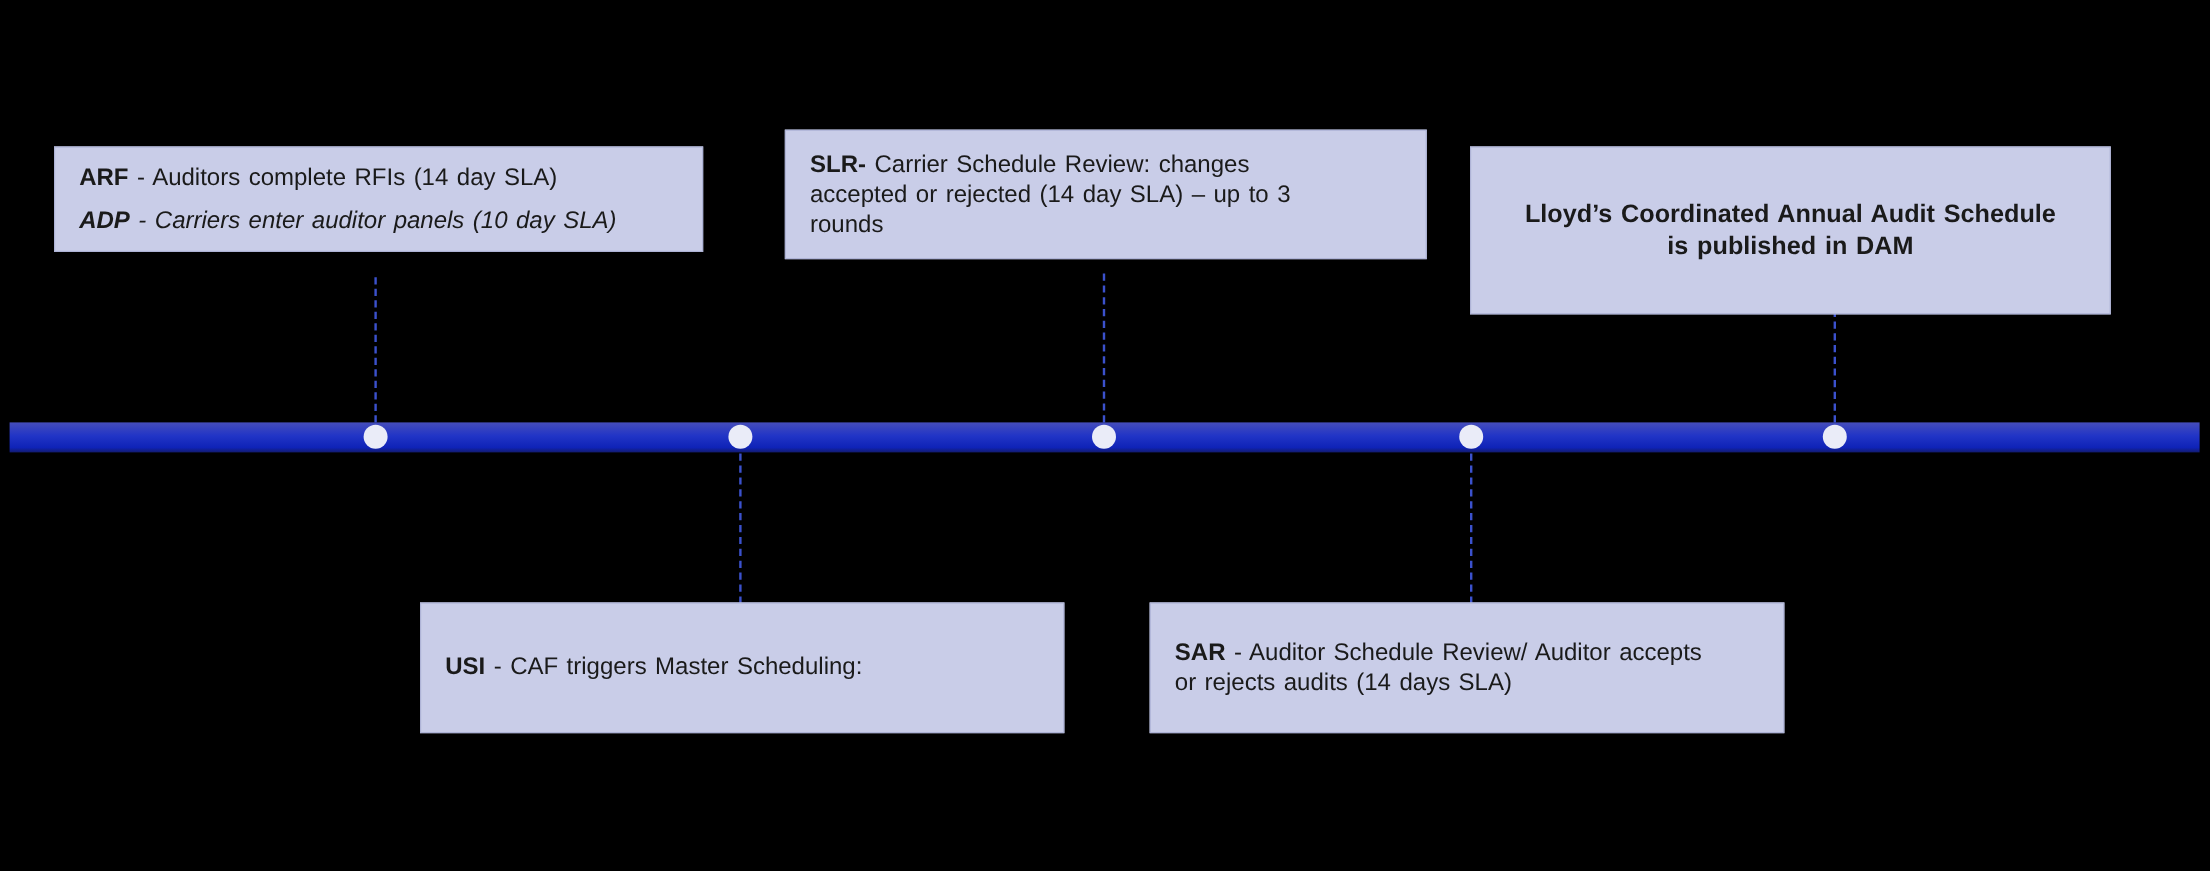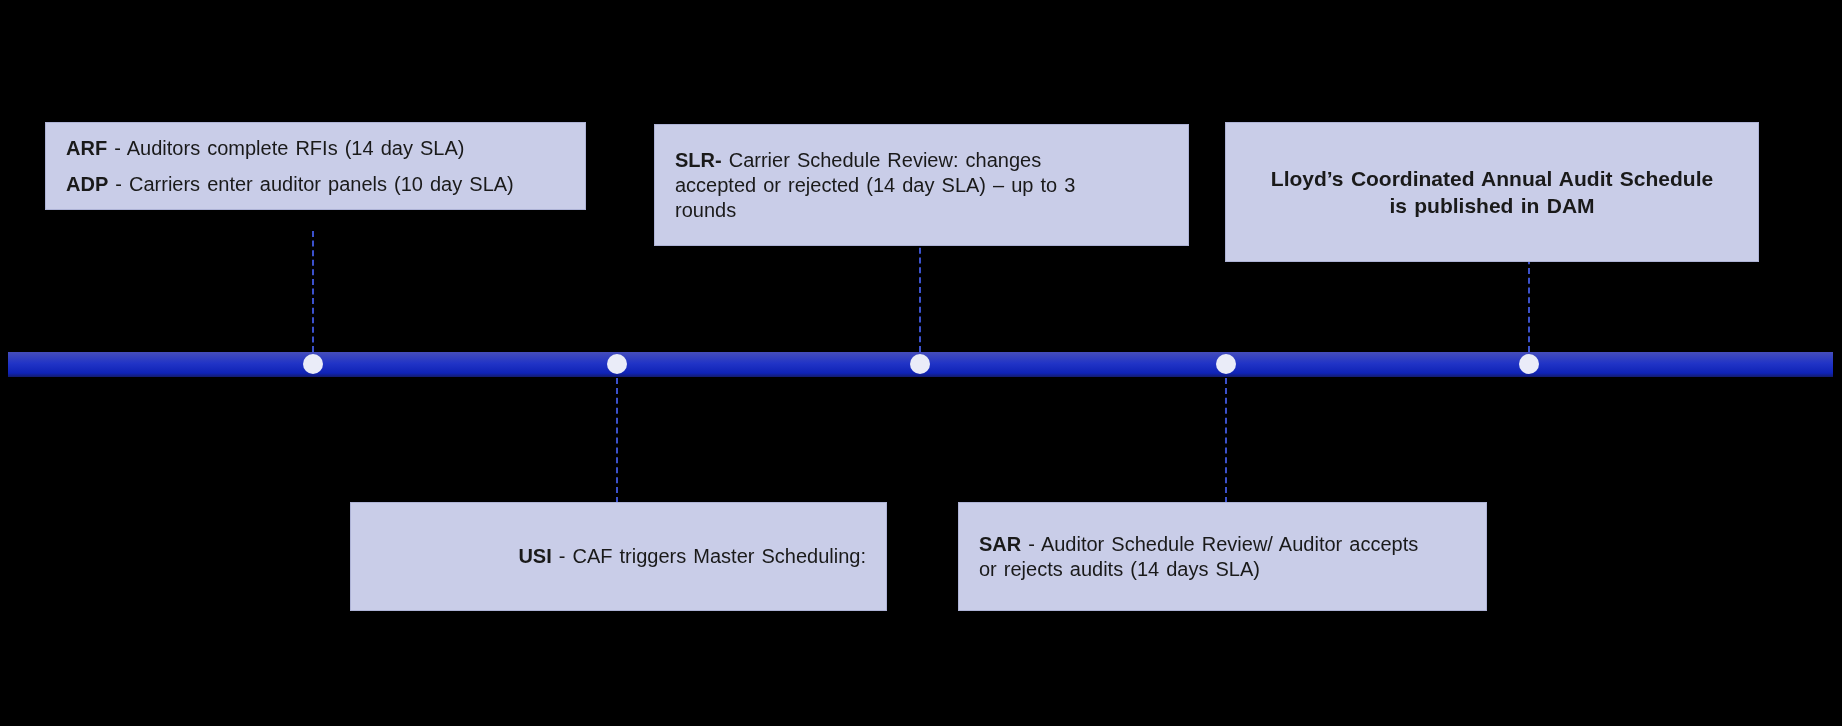--- a/index.html
+++ b/index.html
@@ -65,27 +65,27 @@
     padding: 10px 20px;
     display: flex;
     flex-direction: column;
     justify-content: center;
     word-spacing: 1.5px;
   }
   .event-box p {
     margin: 0;
     white-space: pre-line;
   }
-  .event-box p + p { margin-top: 11px; }
+  .event-box p + p { margin-top: 11px; font-style: italic; }
   .bold { font-weight: bold; }
   .b1 { left: 45px;   top: 122px; width: 541px; height: 88px; }
-  .b2 { left: 654px;  top: 124px; width: 535px; height: 122px; }
+  .b2 { left: 654px;  top: 108px; width: 535px; height: 108px; }
   .b3 { left: 1225px; top: 122px; width: 534px; height: 140px;
         text-align: center; font-size: 21px; line-height: 27px; }
-  .b4 { left: 350px;  top: 502px; width: 537px; height: 109px; align-items: flex-end; }
+  .b4 { left: 350px;  top: 502px; width: 537px; height: 109px; }
   .b5 { left: 958px;  top: 502px; width: 529px; height: 109px; }
 </style>
 </head>
 <body>
 
 <div class="stage">
 
   <div class="bar"></div>
 
   <div class="connector c1"></div>

